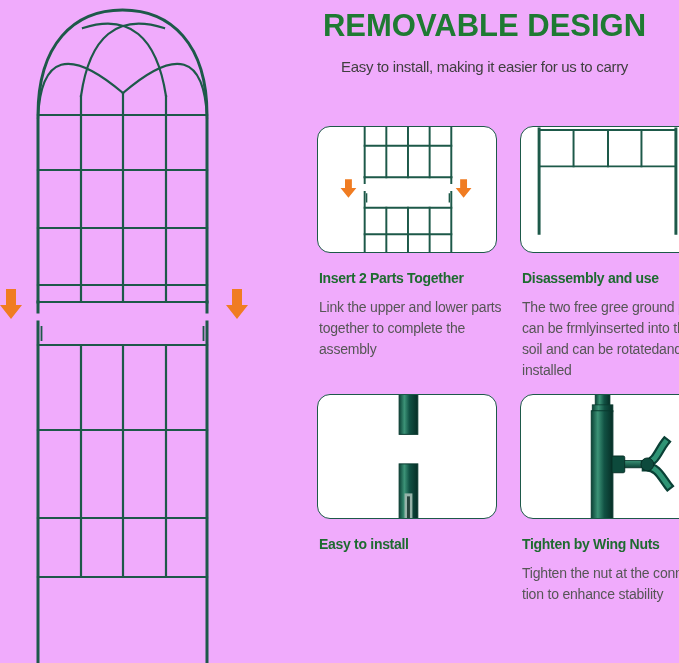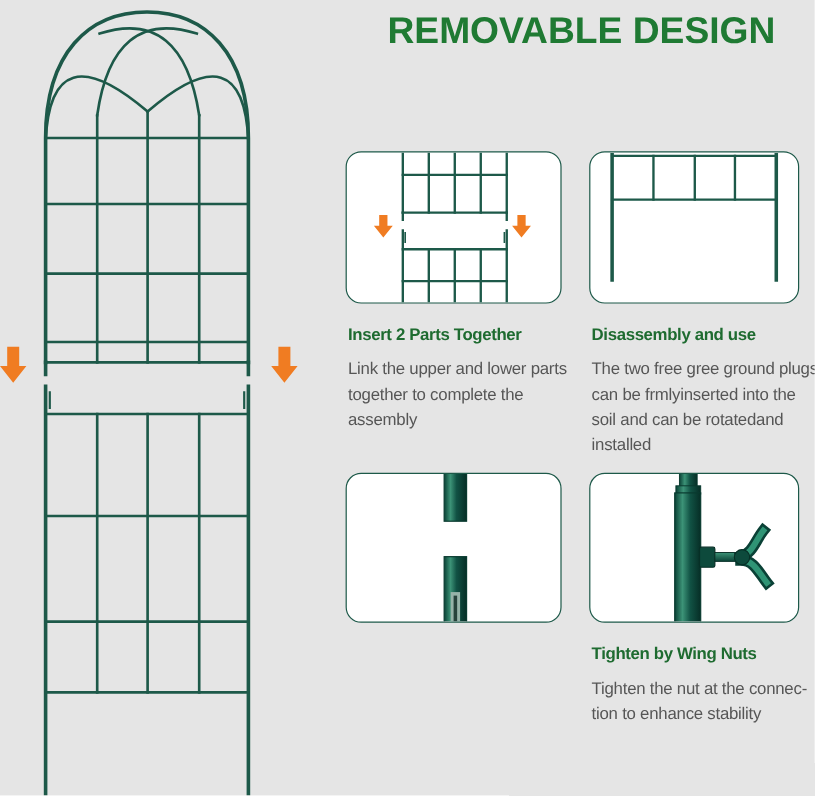--- a/index.html
+++ b/index.html
@@ -1,29 +1,29 @@
 <!DOCTYPE html>
 <html><head>
 <meta charset="utf-8">
 <style>
   html,body{margin:0;padding:0;background:#fff;}
   .page{
-    position:relative;width:679px;height:663px;background:#e5e5e5;overflow:hidden;
+    position:relative;width:679px;height:663px;background:#f0abfc;overflow:hidden;
     font-family:"Liberation Sans",sans-serif;
   }
   .trellis-wrap{position:absolute;left:0;top:0;width:260px;height:663px;}
   .header{position:absolute;left:290px;top:8px;width:389px;text-align:center;}
   .title{
     margin:0;font-size:31px;font-weight:bold;letter-spacing:0px;
     color:#1f7a33;white-space:nowrap;
   }
   .subtitle{
     margin:14px 0 0 0;font-size:15px;letter-spacing:-0.3px;color:#3f3f3f;white-space:nowrap;
   }
-  .feature{position:absolute;}
+  .feature{position:absolute;margin-left:29px;}
   .panel{
     border:1.6px solid #1d5949;border-radius:13px;background:#fff;
     overflow:hidden;box-sizing:border-box;
   }
   .f1{left:288px;top:126px;} .f1 .panel{width:180px;height:127px;}
   .f2{left:491px;top:126px;} .f2 .panel{width:175px;height:127px;}
   .f3{left:288px;top:394px;} .f3 .panel{width:180px;height:125px;}
   .f4{left:491px;top:394px;} .f4 .panel{width:175px;height:125px;}
   .panel svg{display:block;width:100%;height:100%;}
   .feature-heading{
@@ -69,20 +69,21 @@
         <path d="M6,289 h10 v16 h6 l-11,14 l-11,-14 h6 z"></path>
       </g>
       <g fill="#f07c22">
         <path d="M232,289 h10 v16 h6 l-11,14 l-11,-14 h6 z"></path>
       </g>
     </svg>
   </div>
 
   <div class="header">
     <h1 class="title">REMOVABLE DESIGN</h1>
+    <p class="subtitle">Easy to install, making it easier for us to carry</p>
   </div>
 
   <div class="feature f1">
     <div class="panel">
       <svg viewBox="0 0 180 127">
         <g stroke="#1d5949" stroke-width="2" fill="none" stroke-linecap="square">
           <path d="M47,0 V51 M69,0 V51 M91,0 V51 M113,0 V51 M135,0 V51"></path>
           <path d="M47,19 H135 M47,51 H135"></path>
           <path d="M47,51 V57 M135,51 V57"></path>
           <path d="M47,66 V127 M135,66 V127"></path>
@@ -129,20 +130,21 @@
             <stop offset="0.55" stop-color="#115244"></stop>
             <stop offset="1" stop-color="#062e26"></stop>
           </linearGradient>
         </defs>
         <rect x="82" y="-2" width="19" height="42" fill="url(#pg3)" stroke="#093a2f" stroke-width="1"></rect>
         <rect x="82" y="70" width="19" height="57" fill="url(#pg3)" stroke="#093a2f" stroke-width="1"></rect>
         <rect x="87.5" y="100" width="8" height="25" fill="#96b3a9"></rect>
         <rect x="90" y="103" width="3" height="22" fill="#27433c"></rect>
       </svg>
     </div>
+    <h3 class="feature-heading">Easy to install</h3>
   </div>
 
   <div class="feature f4">
     <div class="panel">
       <svg viewBox="0 0 175 125">
         <defs>
           <linearGradient id="pg4" x1="0" y1="0" x2="1" y2="0">
             <stop offset="0" stop-color="#0b4236"></stop>
             <stop offset="0.3" stop-color="#3c9377"></stop>
             <stop offset="0.6" stop-color="#115244"></stop>

